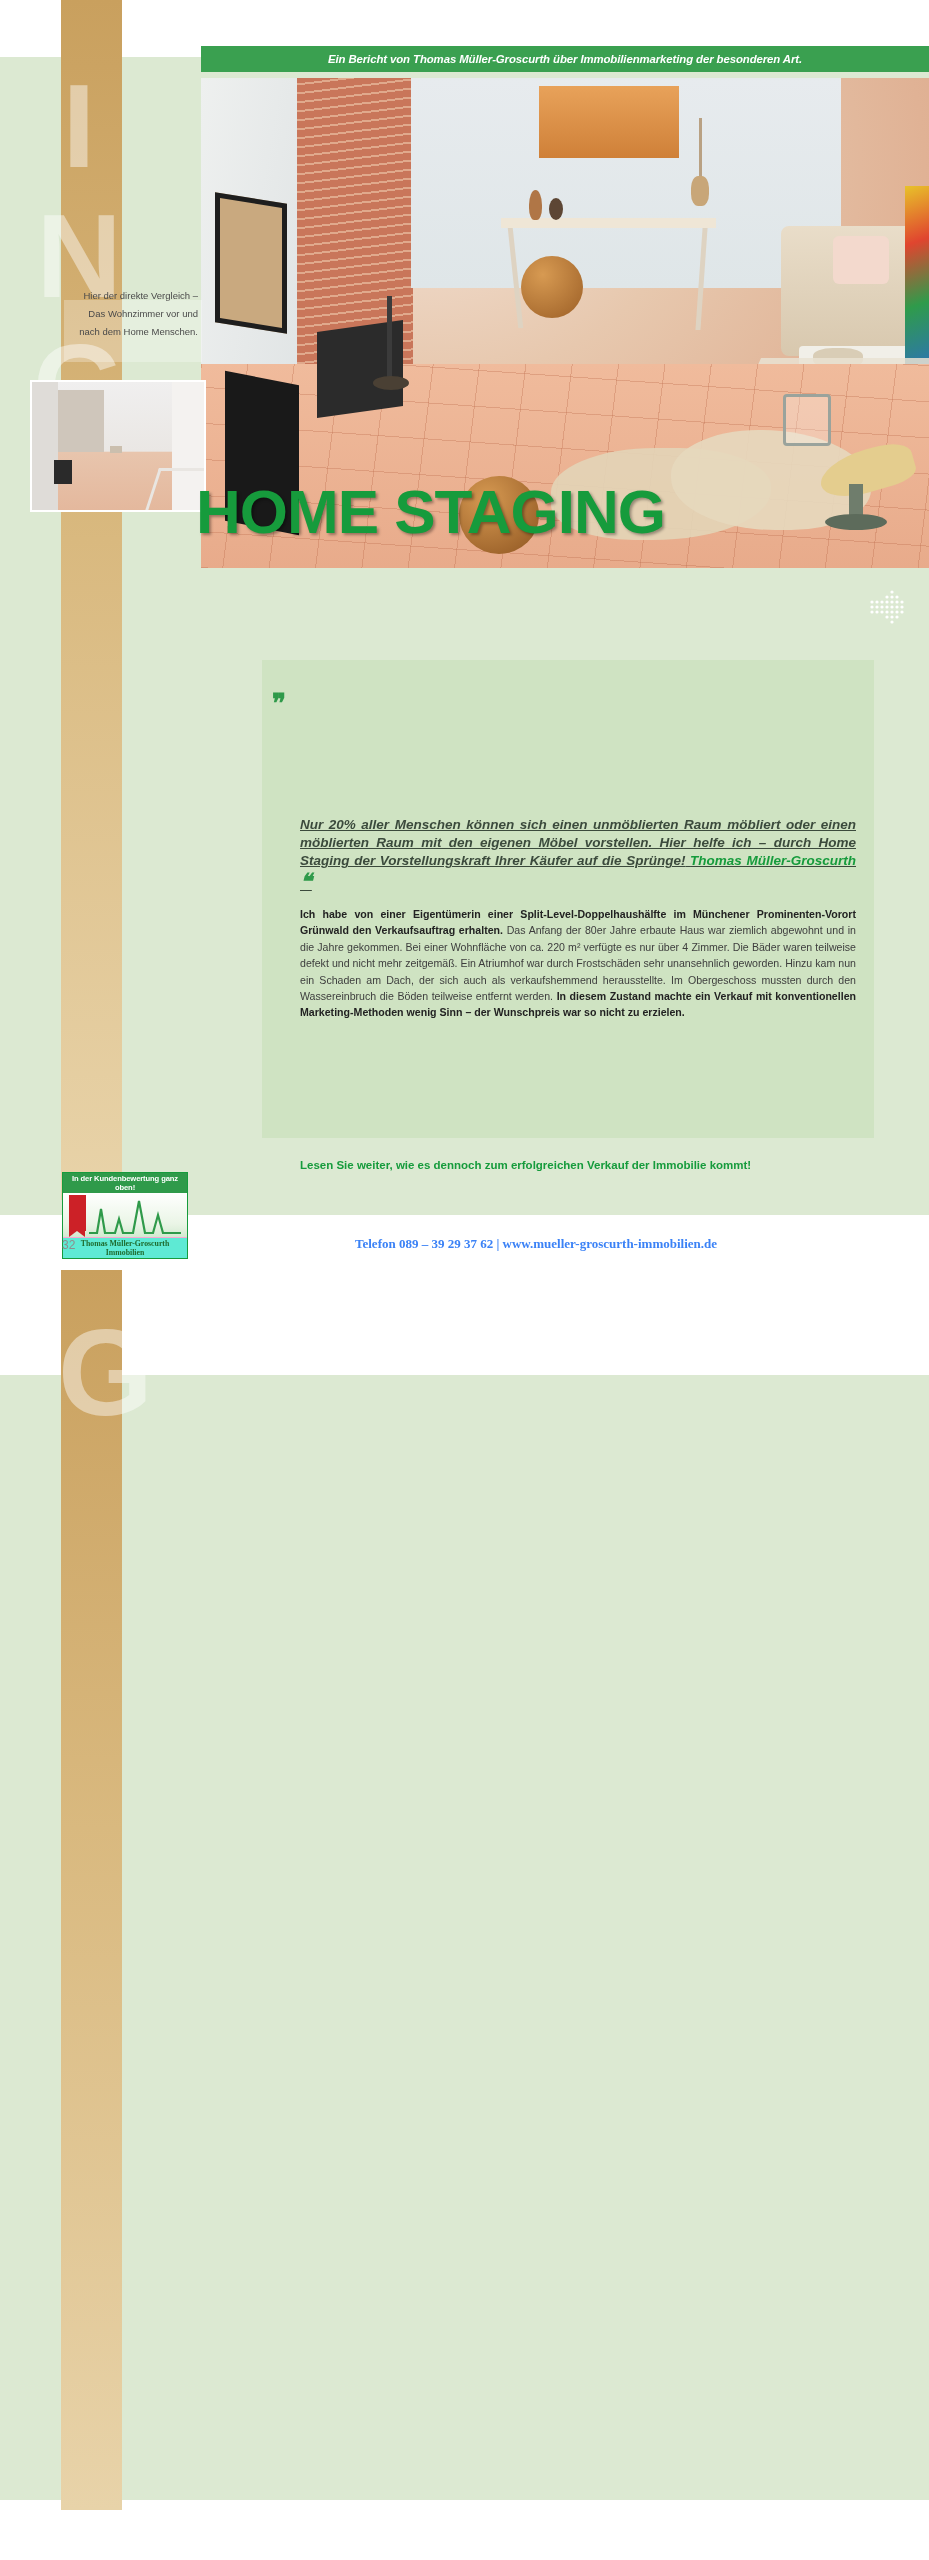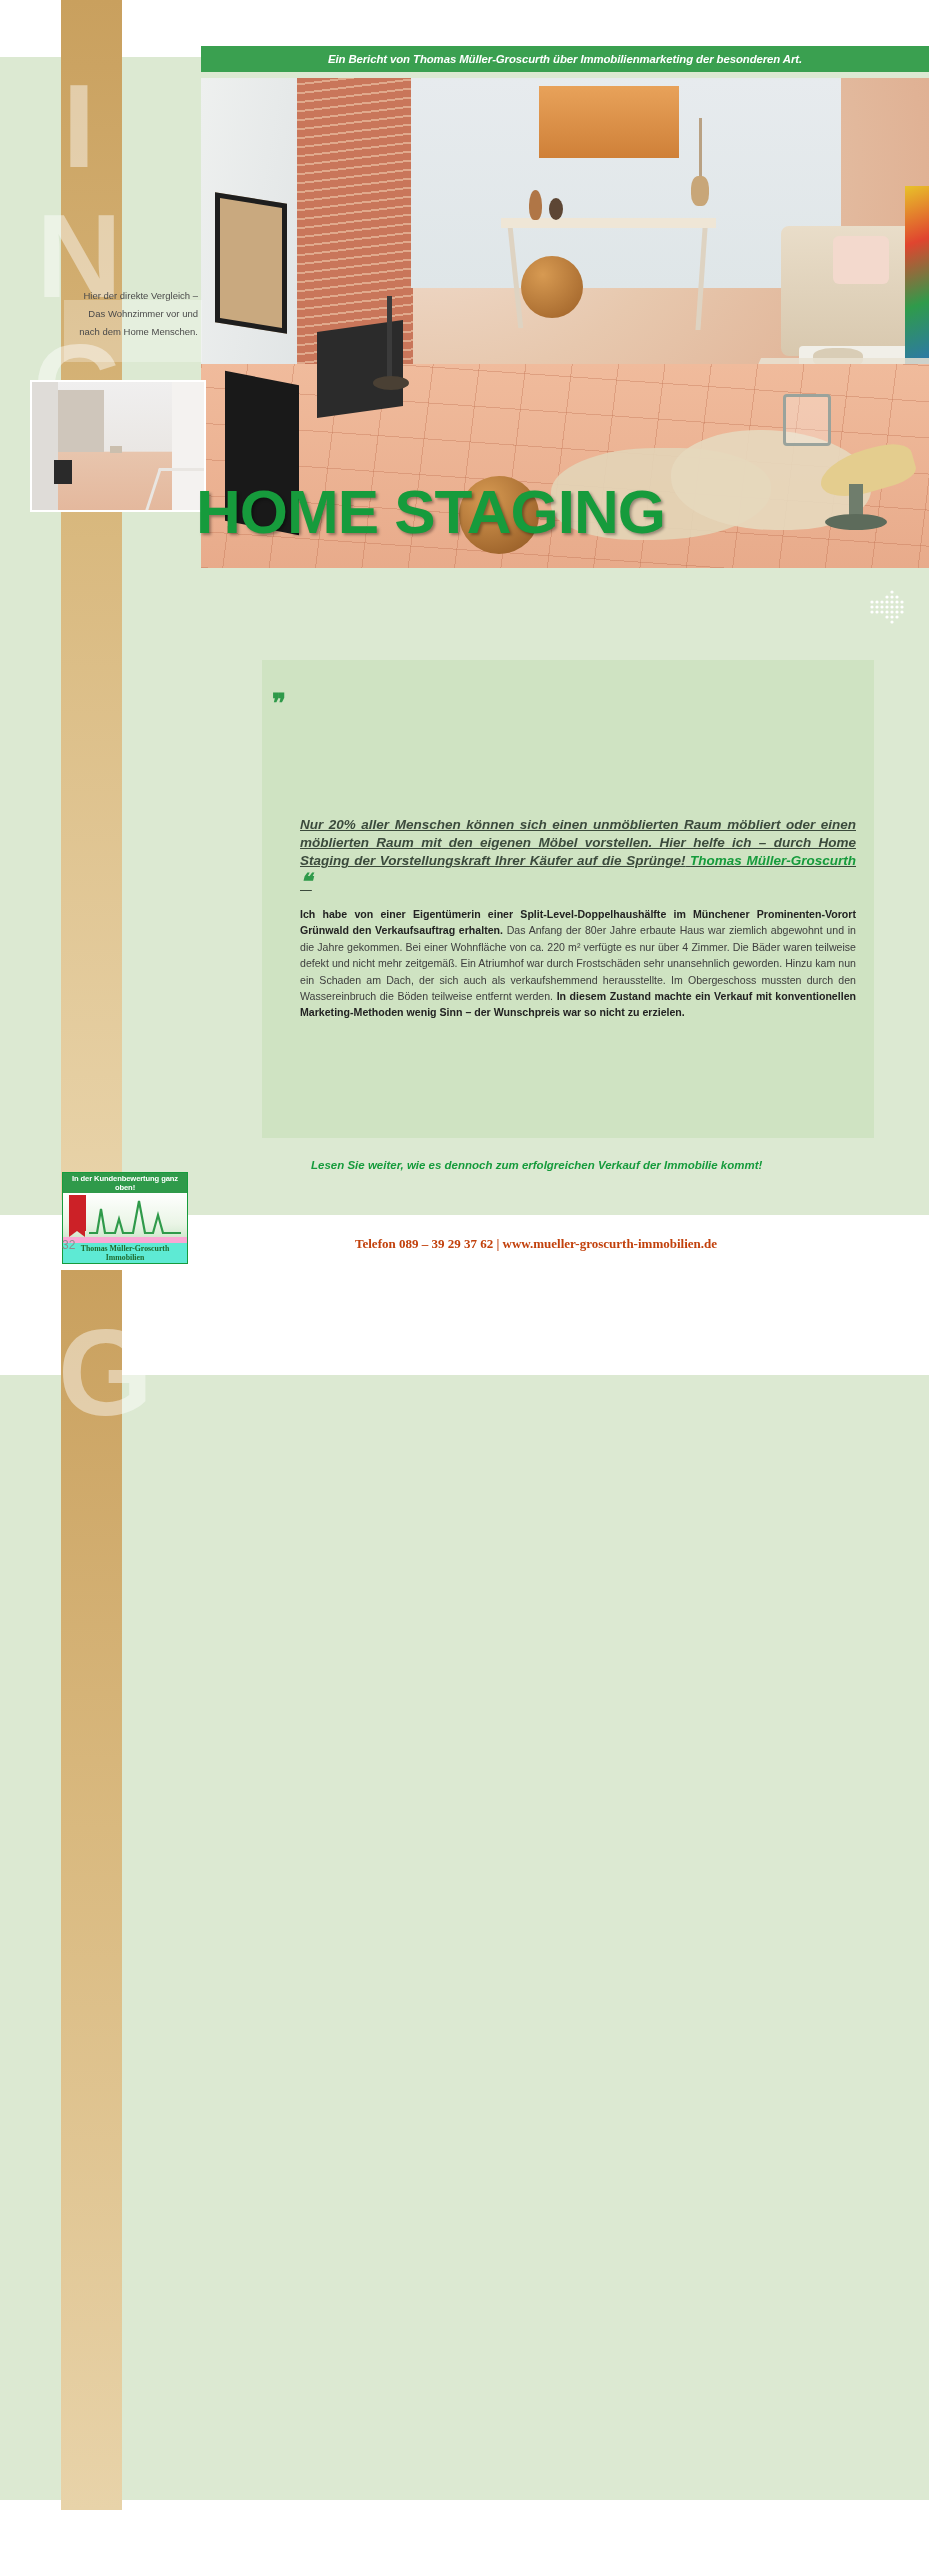--- a/index.html
+++ b/index.html
@@ -34,31 +34,31 @@
 
   .quotebox{position:absolute;background:#cfe3c2;}
   .quotetext{position:absolute;font-style:italic;font-weight:700;color:#3b4a3c;
              font-size:13.5px;line-height:1.35;}
   .qmark{position:absolute;color:#2f9a4a;font-weight:700;font-size:26px;line-height:1;}
   .byline{color:#169b3c;font-weight:700;font-style:italic;}
 
   .body-p{position:absolute;font-size:10.6px;line-height:1.55;color:#3d3d3d;text-align:justify;}
   .body-p b{color:#222;}
 
-  .greenlead{position:absolute;color:#169b3c;font-weight:700;font-style:italic;font-size:11.5px;line-height:1.4;margin-left:11px;}
+  .greenlead{position:absolute;color:#169b3c;font-weight:700;font-size:11.5px;line-height:1.4;}
 
   .logo{position:absolute;border:1px solid #169b3c;background:#5eead4;}
   .logo .top{background:#2f9a4a;color:#fff;font-size:7.6px;font-weight:700;text-align:center;padding:1px 0;letter-spacing:-.1px;}
   .logo .mid{position:relative;height:44px;background:linear-gradient(180deg,#ffffff 0%,#eaf5e6 70%,#d3ead0 100%);overflow:hidden;}
-  .logo .bot{border-top:6px solid #f9a8d4;color:#1f6b2e;font-size:7.8px;font-weight:700;text-align:center;padding:1px 0;font-family:"Liberation Serif",serif;}
+  .logo .bot{border-top:1px solid #f9a8d4;color:#1f6b2e;font-size:7.8px;font-weight:700;text-align:center;padding:1px 0;font-family:"Liberation Serif",serif;}
   .ribbon{position:absolute;left:6px;top:2px;width:17px;height:36px;background:#cc2127;}
   .ribbon:after{content:"";position:absolute;left:0;bottom:-6px;border-left:8.5px solid #cc2127;border-right:8.5px solid #cc2127;border-bottom:6px solid transparent;}
 
   .pagenum{position:absolute;font-size:12px;color:#8d8d8d;}
-  .contact{position:absolute;color:#c2410c;font-weight:700;font-size:13px;
+  .contact{position:absolute;color:#3b82f6;font-weight:700;font-size:13px;
            font-family:"Liberation Serif",serif;}
 
   .dots{position:absolute;}
 </style>
 </head>
 <body>
 
 <div class="page" id="page-1">
 
   <div class="paleband" style="left:0;top:57px;width:929px;height:1158px;"></div>

